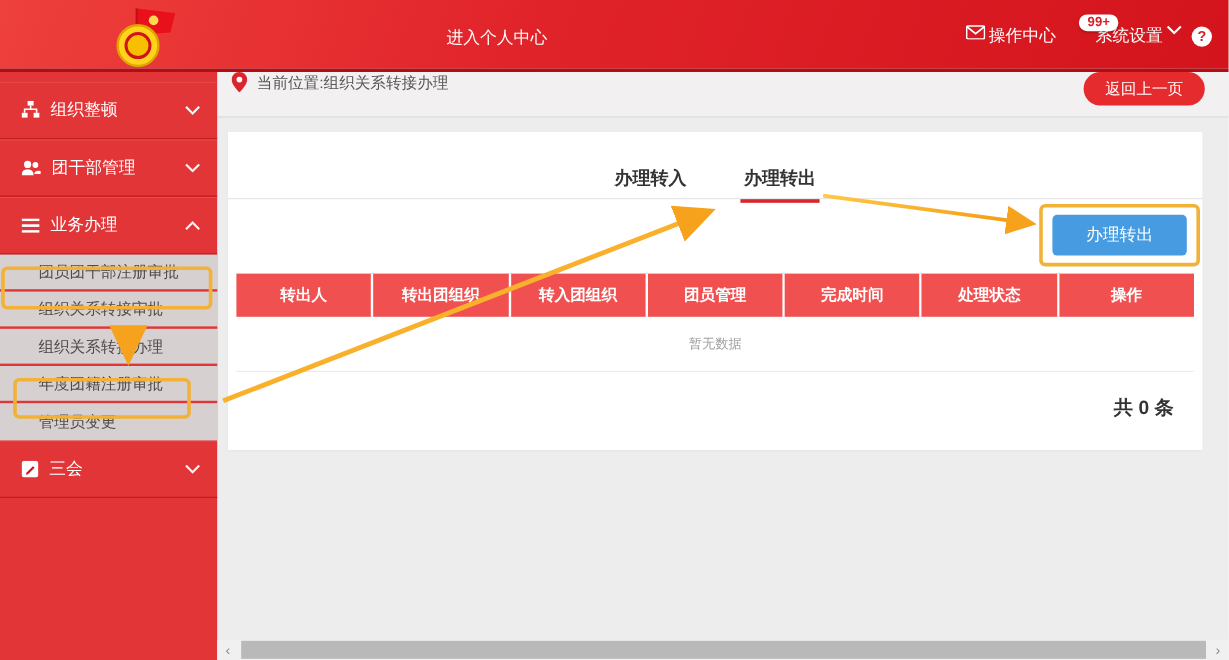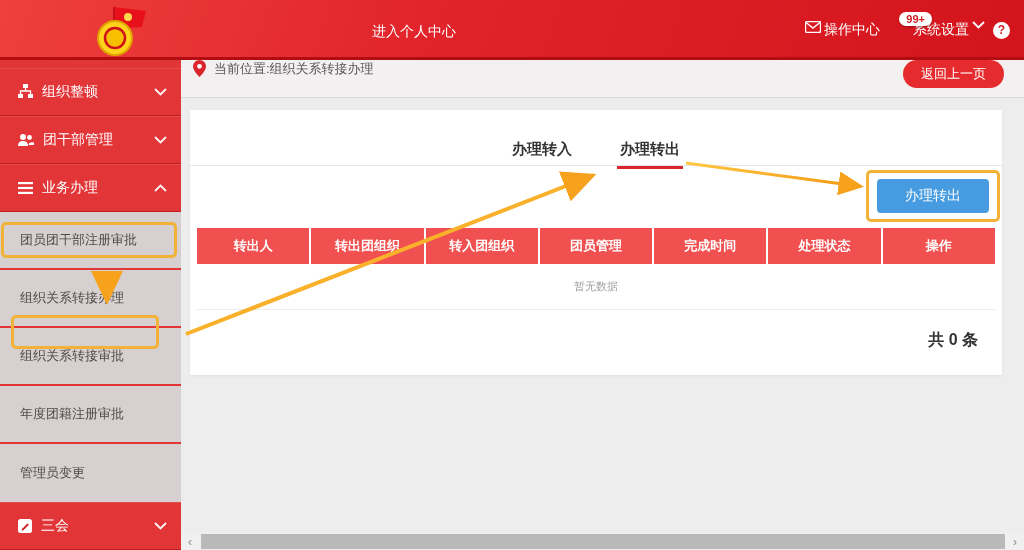--- a/index.html
+++ b/index.html
@@ -23,21 +23,21 @@
 
   
   .sidebar { position:absolute; left:0; top:60px; width:181px; height:490px; background:#e23538; z-index:5; }
   .side-item { position:relative; height:48px; display:flex; align-items:center; padding:0 14px 0 18px;
     color:#fff; font-size:14px; cursor:pointer; border-bottom:1px solid rgba(170,10,15,.55);
     box-shadow:inset 0 1px 0 rgba(255,255,255,.12); }
   .side-top-pad { height:8px; }
   .side-item .lbl { flex:1; margin-left:9px; }
   .chev { opacity:.95; }
   .submenu { background:#d7d0d0; }
-  .sub-item { height:58px; display:flex; align-items:center; padding-left:20px; font-size:13px;
+  .sub-item { height:31px; display:flex; align-items:center; padding-left:32px; font-size:13px;
     color:#4f4a4a; cursor:pointer; border-bottom:2px solid #e23538; }
   .sub-item:last-child { border-bottom:none;text-align:right; }
   .hl-box { position:absolute; border:3px solid #f2b237; border-radius:5px; z-index:40; pointer-events:none; }
   .hl-biz { left:1px; top:162px; width:176px; height:36px; }
   .hl-sub { left:11px; top:255px; width:148px; height:34px; }
 
   
   .breadcrumb { position:absolute; left:181px; top:60px; width:843px; height:38px; background:#f2f0f0;
     border-bottom:1px solid #dddada; display:flex; align-items:flex-start; padding:0 20px 0 12px; z-index:4; }
   .crumb-text { font-size:13px; color:#595555; margin-left:8px; flex:1; }
@@ -163,22 +163,22 @@
       <span class="lbl">业务办理</span>
       <span class="chev">
         <svg class="icon-svg" width="13" height="8" viewBox="0 0 13 8">
             <path d="M1 7 L6.5 1.5 L12 7" fill="none" stroke="#fff" stroke-width="1.8"></path>
           </svg>
       </span>
     </div>
 
     <div class="submenu">
       <div class="sub-item">团员团干部注册审批</div>
+      <div class="sub-item">组织关系转接审批</div>
       <div class="sub-item">组织关系转接办理</div>
-      <div class="sub-item">组织关系转接审批</div>
       <div class="sub-item">年度团籍注册审批</div>
       <div class="sub-item">管理员变更</div>
     </div>
 
     <div class="side-item">
       <span>
         <svg class="icon-svg" width="14" height="14" viewBox="0 0 14 14">
           <rect x="0" y="0" width="14" height="14" rx="2.5" fill="#fff"></rect>
           <path d="M4 10 L9.5 4.5 L10.8 5.8 L5.3 11.3 L3.6 11.6 Z" fill="#d0121b"></path>
         </svg>

